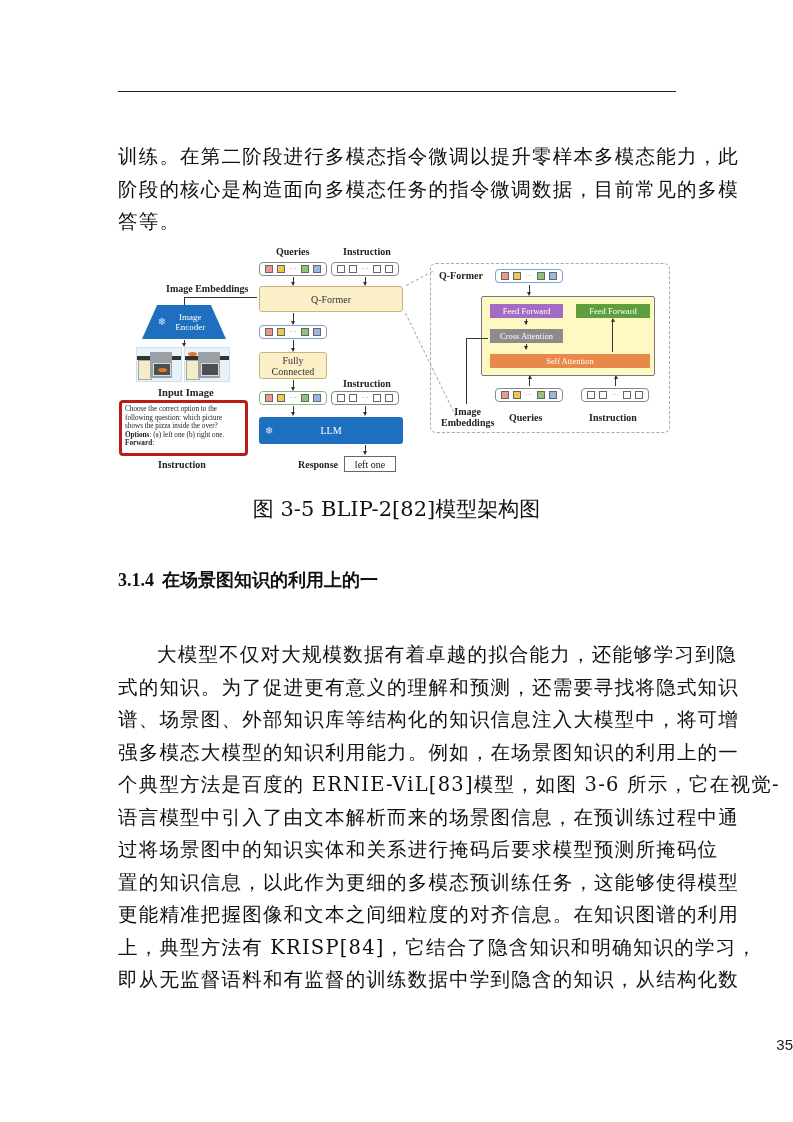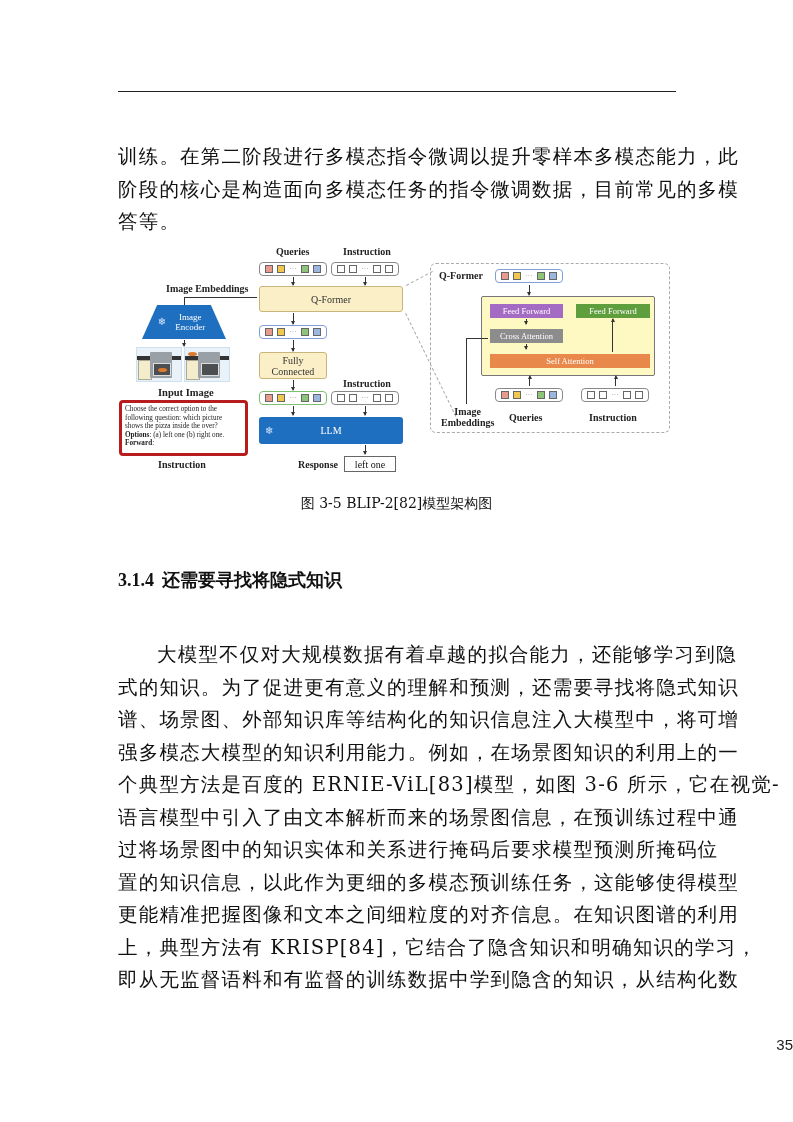--- a/index.html
+++ b/index.html
@@ -3,21 +3,21 @@
 <meta charset="utf-8">
 <style>
   html, body { margin: 0; padding: 0; background: #ffffff; }
   body { width: 793px; height: 1122px; position: relative; overflow: hidden;
          font-family: "DejaVu Serif", "Liberation Serif", serif; color: #111; }
   .rule { position: absolute; left: 118px; top: 91px; width: 558px; height: 1px; background: #222; }
   .para { position: absolute; left: 118px; width: 560px; font-size: 19.5px; line-height: 32.5px;
           letter-spacing: 1.2px; text-align: justify; margin-top: 40px; }
   .para .ln { display: block; white-space: nowrap; text-align-last: justify; text-align: justify; }
   .para .ln.last { text-align-last: left; }
-  .caption { position: absolute; top: 495px; left: 0; width: 793px; text-align: center; font-size: 14px; }
+  .caption { position: absolute; top: 495px; left: 0; width: 793px; text-align: center; font-size: 21px; }
   .heading { position: absolute; left: 118px; top: 568px; font-size: 18px; font-weight: bold; }
   .page-num { position: absolute; top: 1036px; left: 0; width: 793px; text-align: right;
               font-family: "Liberation Sans", sans-serif; font-size: 15px; color: #222; }
 
   
   .figure { position: absolute; left: 118px; top: 243px; width: 556px; height: 235px;
             font-family: "Liberation Serif", serif; }
   .fig-lbl { position: absolute; font-size: 10px; font-weight: bold; white-space: nowrap; color: #222; }
   .tok-row { position: absolute; height: 14px; border: 1px solid #888; border-radius: 4px; background: #fff;
              display: flex; align-items: center; justify-content: space-around; padding: 0 3px; box-sizing: border-box; }
@@ -209,21 +209,21 @@
       <div>Embeddings</div>
     </div>
     <div class="fig-lbl" style="left:78px; top:148px;">Queries</div>
     <div class="fig-lbl" style="left:158px; top:148px;">Instruction</div>
   </div>
 </div>
 
 <div class="caption">图 3-5 BLIP-2[82]模型架构图</div>
 
 <div class="heading">
-  <span style="font-family:'Liberation Serif', serif; margin-right:8px;">3.1.4</span><span>还需要寻找将隐式知识</span>
+  <span style="font-family:'Liberation Serif', serif; margin-right:8px;">3.1.4</span><span>在场景图知识的利用上的一</span>
 </div>
 
 <div class="para" style="top:599px;">
   <span class="ln" style="padding-left:39px; box-sizing:border-box; width:560px;">大模型不仅对大规模数据有着卓越的拟合能力，还能够学习到隐</span>
   <span class="ln">式的知识。为了促进更有意义的理解和预测，还需要寻找将隐式知识</span>
   <span class="ln">谱、场景图、外部知识库等结构化的知识信息注入大模型中，将可增</span>
   <span class="ln">强多模态大模型的知识利用能力。例如，在场景图知识的利用上的一</span>
   <span class="ln">个典型方法是百度的 ERNIE-ViL[83]模型，如图 3-6 所示，它在视觉-</span>
   <span class="ln">语言模型中引入了由文本解析而来的场景图信息，在预训练过程中通</span>
   <span class="ln">过将场景图中的知识实体和关系进行掩码后要求模型预测所掩码位</span>

